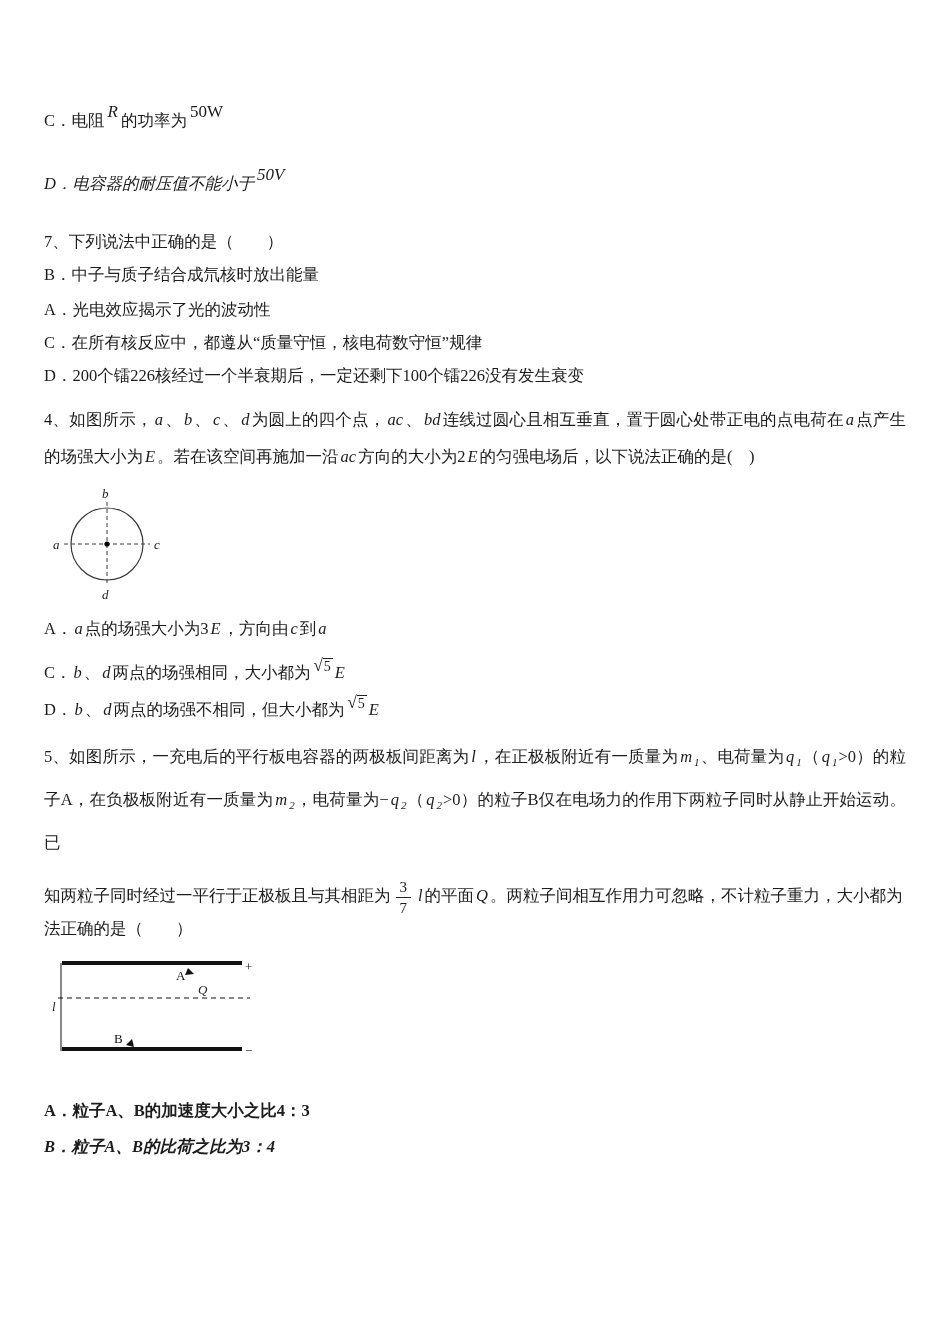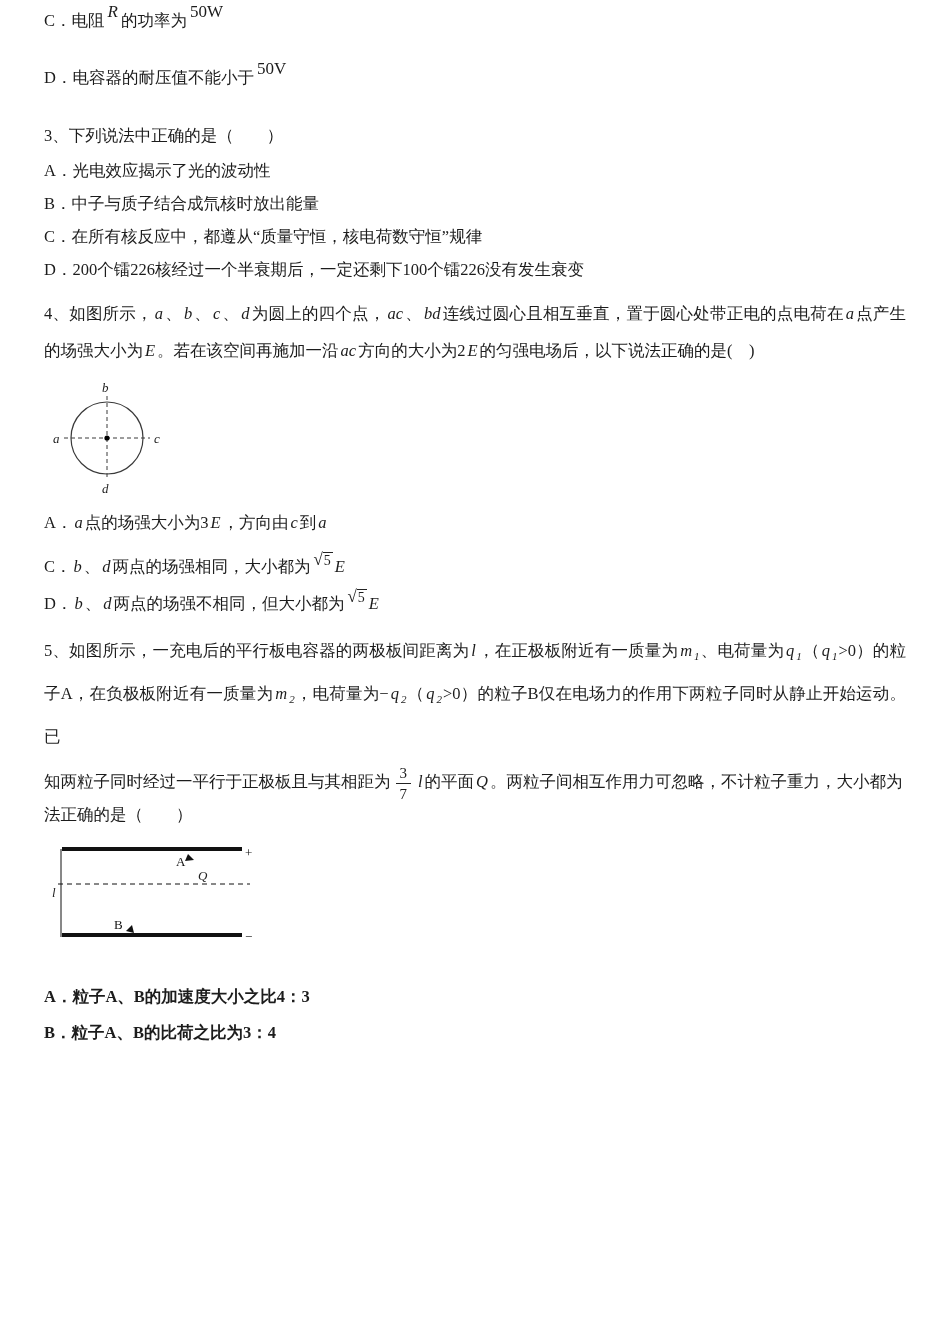--- a/index.html
+++ b/index.html
@@ -12,52 +12,52 @@
   .var { font-style:italic; padding:0 2px; font-family:"Liberation Serif","DejaVu Serif",serif; }
   .sub { font-style:italic; font-size:11px; vertical-align:-4px; padding-right:1px; }
   .raised { display:inline-block; vertical-align:9px; font-size:17px; padding:0 3px; }
   .sqrt { display:inline-block; vertical-align:7px; margin-left:3px; white-space:nowrap; }
   .sqrt .rad { font-size:17px; }
   .sqrt .radicand { border-top:1.2px solid #222; font-size:14px; padding:0 2px 0 1px; }
   .frac { display:inline-block; vertical-align:middle; text-align:center; line-height:1.2; margin:0 5px; font-size:15px; }
   .frac .num { display:block; border-bottom:1px solid #222; padding:0 4px 1px; }
   .frac .den { display:block; padding-top:1px; }
 
-  #optC { }
-  #optD { margin-top:24px; }
+  #optC { margin-top:100px; }
+  #optD { margin-top:30px;font-style:italic; }
   #q3stem { margin-top:34px; }
   #q3A { margin-top:11px; }
   #q3B, #q3C, #q3D { margin-top:9px; }
   #q4stem { margin-top:13px; }
   #fig-circle { margin:12px 0 0 6px; display:block; }
   #q4A { margin-top:16px; }
   #q4B { margin-top:9px; }
   #q4C { margin-top:13px; }
   #q4D { margin-top:6px; }
   #q5p1 { margin-top:16px; }
-  #q5p2 { margin-top:8px; }
+  #q5p2 { margin-top:16px; }
   #q5p3 { margin-top:0; }
   #fig-cap { margin:10px 0 0 8px; display:block; }
   #q5A { margin-top:30px; font-weight:bold; }
-  #q5B { margin-top:12px; font-weight:bold; }
+  #q5B { margin-top:12px; font-weight:bold;font-style:italic; }
 
   .fig-label { font-style:italic; font-size:13px; font-family:"Liberation Serif","DejaVu Serif",serif; fill:#222; }
   .fig-plain { font-size:13px; font-family:"Liberation Serif","DejaVu Serif",serif; fill:#111; }
 </style>
 </head>
 <body>
 
 <div class="page">
 
   <p class="line" id="optC"><span class="seg">C．电阻</span><span class="seg var raised">R</span><span class="seg">的功率为</span><span class="seg raised">50W</span></p>
   <p class="line" id="optD"><span class="seg">D．电容器的耐压值不能小于</span><span class="seg raised">50V</span></p>
 
-  <p class="line" id="q3stem"><span class="seg">3、下列说法中正确的是（　　）</span></p>
+  <p class="line" id="q3stem"><span class="seg">7、下列说法中正确的是（　　）</span></p>
+  <p class="line" id="q3B"><span class="seg">B．中子与质子结合成氘核时放出能量</span></p>
   <p class="line" id="q3A"><span class="seg">A．光电效应揭示了光的波动性</span></p>
-  <p class="line" id="q3B"><span class="seg">B．中子与质子结合成氘核时放出能量</span></p>
   <p class="line" id="q3C"><span class="seg">C．在所有核反应中，都遵从“质量守恒，核电荷数守恒”规律</span></p>
   <p class="line" id="q3D"><span class="seg">D．200个镭226核经过一个半衰期后，一定还剩下100个镭226没有发生衰变</span></p>
 
   <p class="para" id="q4stem"><span class="seg">4、如图所示，</span><span class="seg var">a</span><span class="seg">、</span><span class="seg var">b</span><span class="seg">、</span><span class="seg var">c</span><span class="seg">、</span><span class="seg var">d</span><span class="seg">为圆上的四个点，</span><span class="seg var">ac</span><span class="seg">、</span><span class="seg var">bd</span><span class="seg">连线过圆心且相互垂直，置于圆心处带正电的点电荷在</span><span class="seg var">a</span><span class="seg">点产生的场强大小为</span><span class="seg var">E</span><span class="seg">。若在该空间再施加一沿</span><span class="seg var">ac</span><span class="seg">方向的大小为2</span><span class="seg var">E</span><span class="seg">的匀强电场后，以下说法正确的是(　)</span></p>
 
   <svg id="fig-circle" width="115" height="114" viewBox="0 0 115 114">
     <circle cx="57" cy="57" r="36" fill="none" stroke="#3a3a3a" stroke-width="1.2"></circle>
     <line x1="14" y1="57" x2="100" y2="57" stroke="#3a3a3a" stroke-width="1" stroke-dasharray="4 3"></line>
     <line x1="57" y1="15" x2="57" y2="99" stroke="#3a3a3a" stroke-width="1" stroke-dasharray="4 3"></line>
     <circle cx="57" cy="57" r="2.6" fill="#000"></circle>

